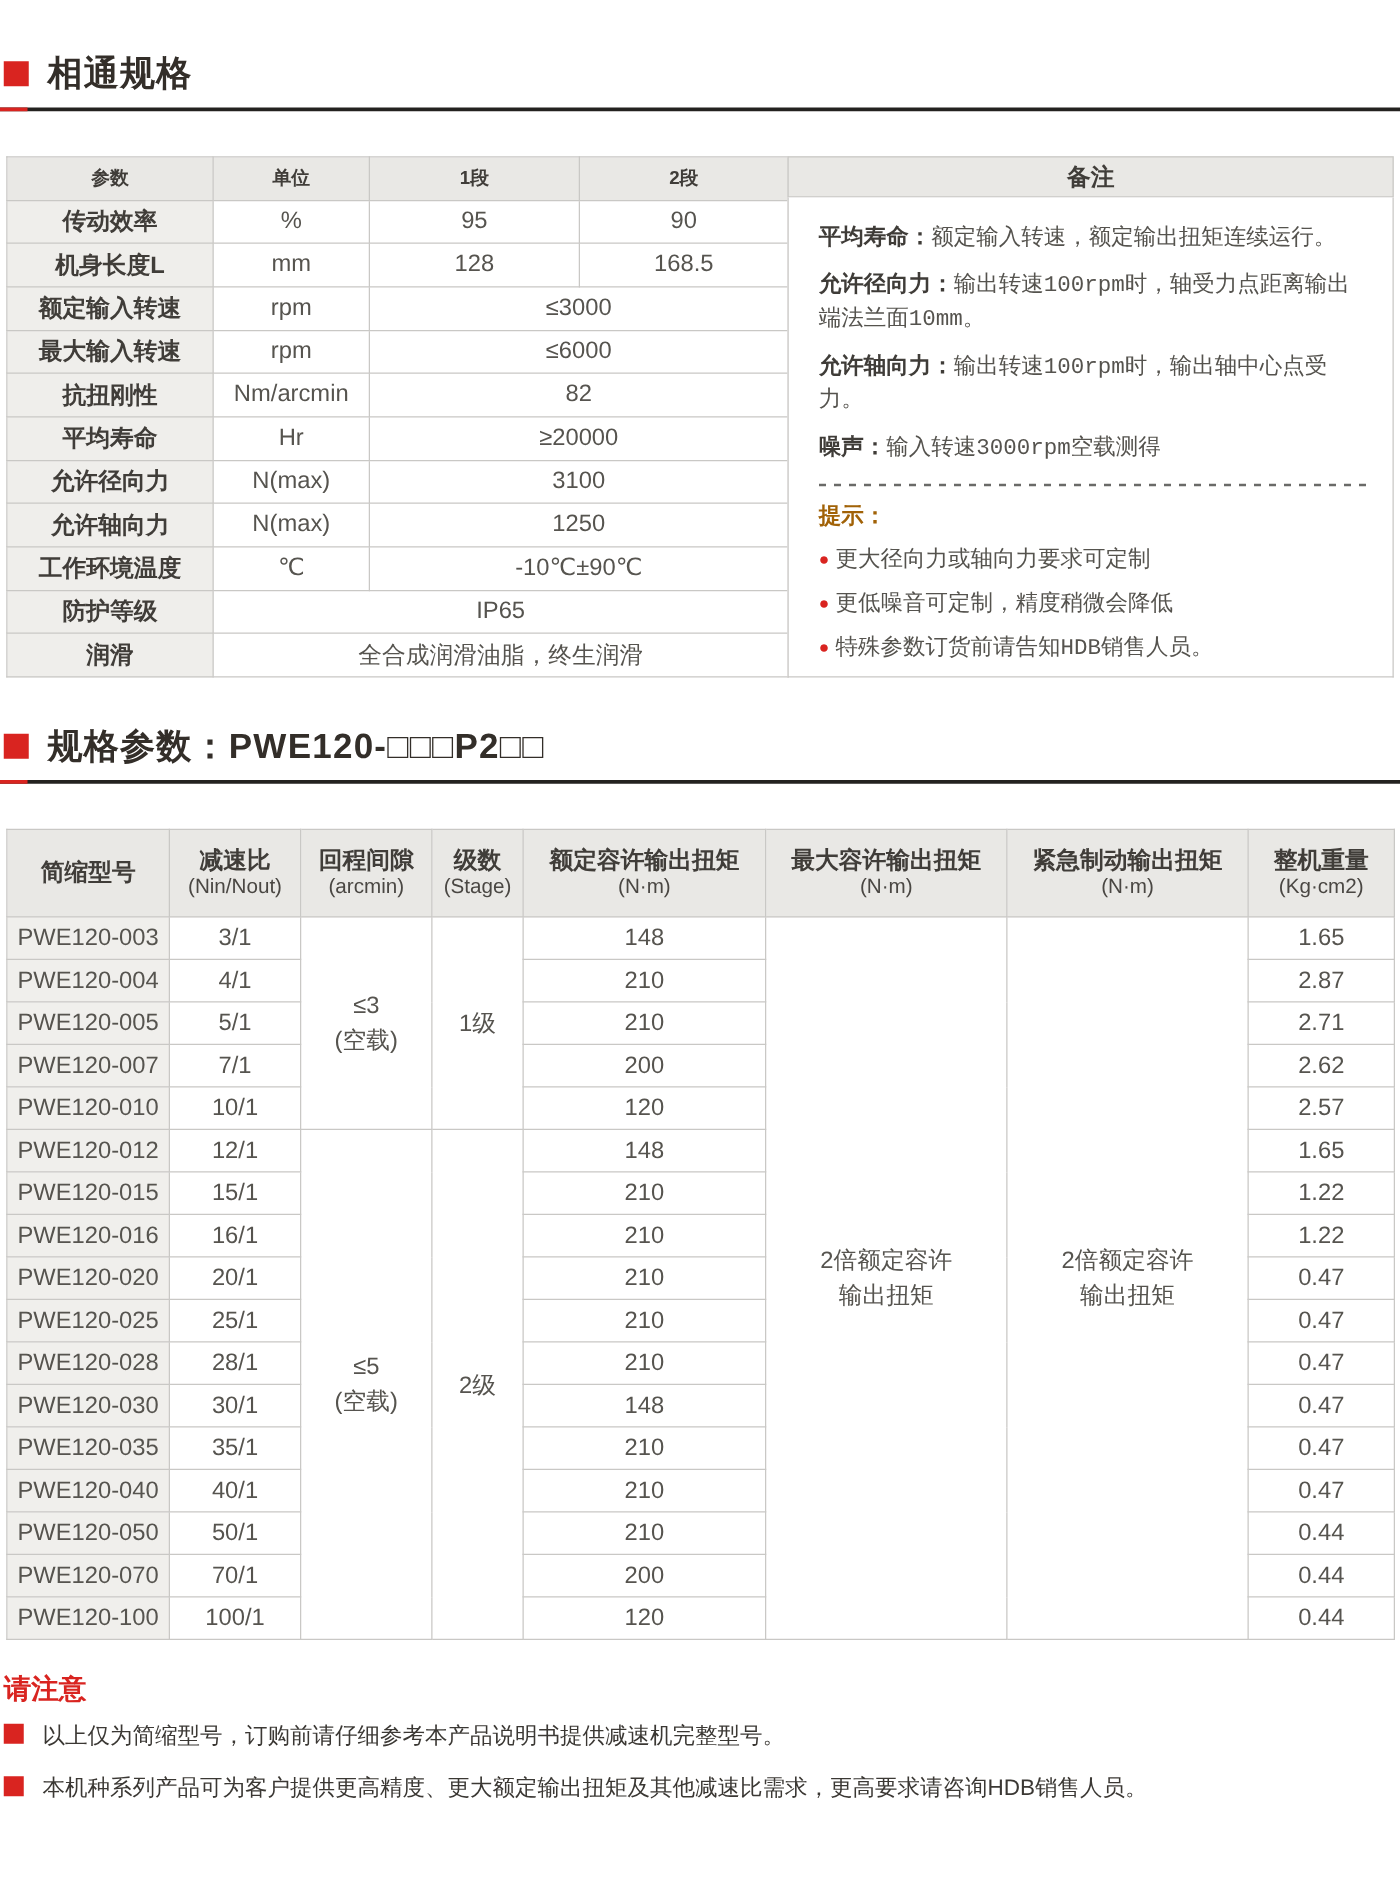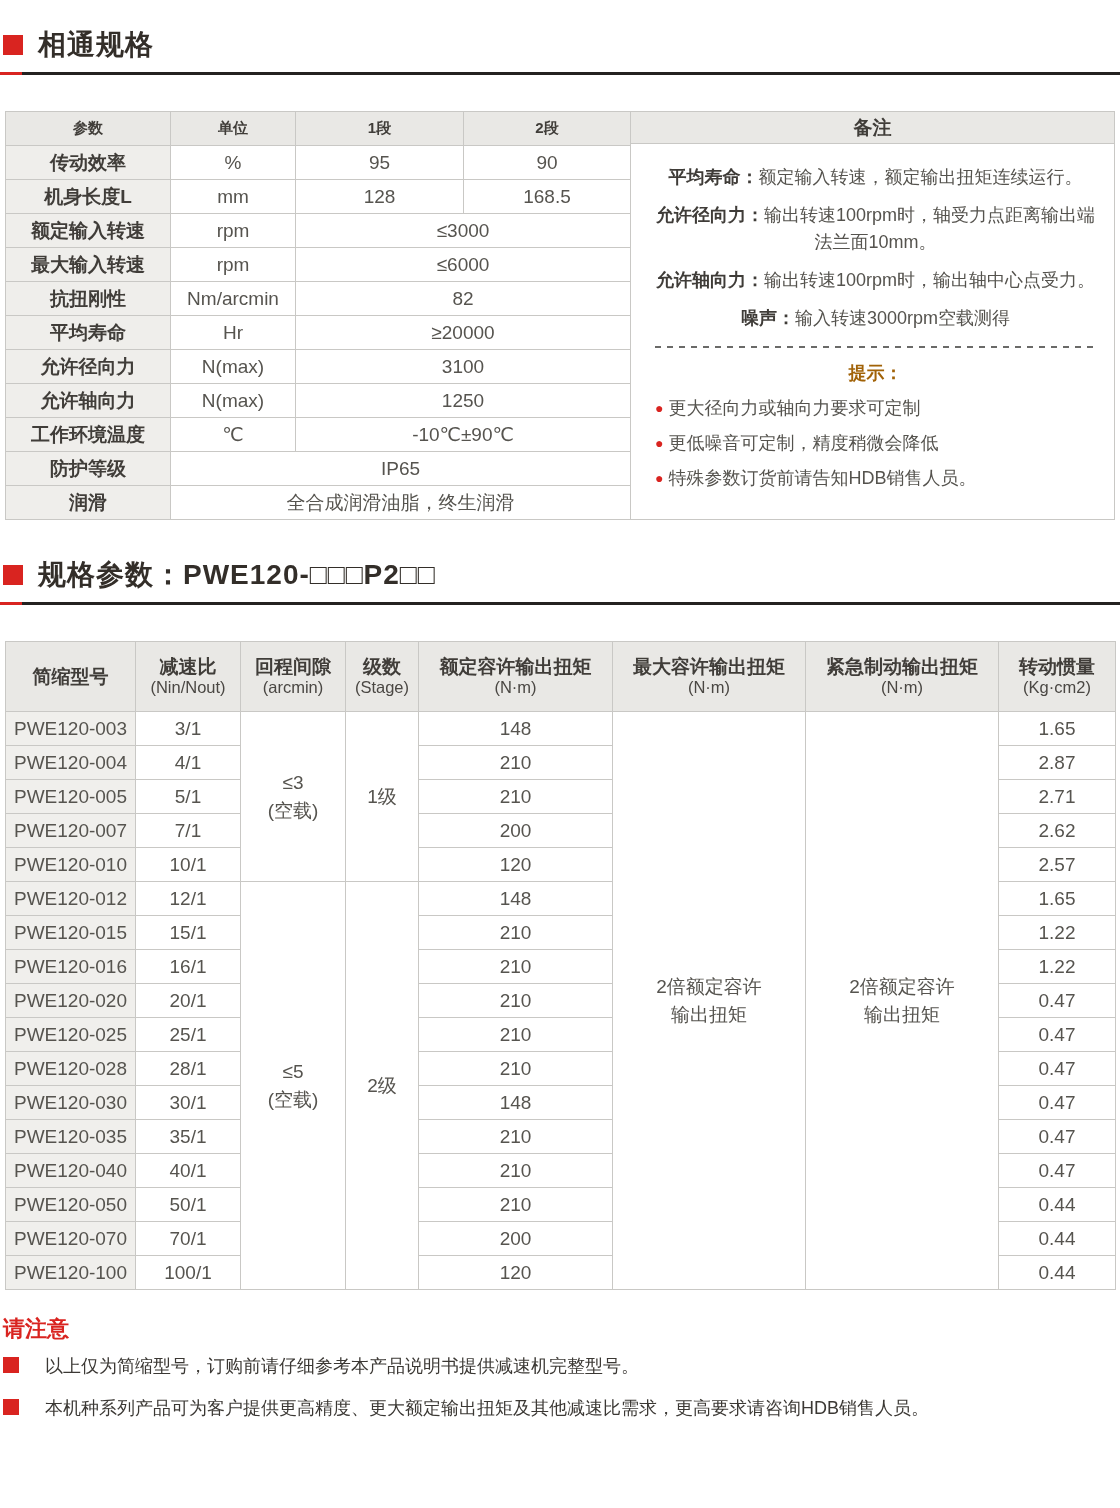--- a/index.html
+++ b/index.html
@@ -2,21 +2,21 @@
 <html><head>
 <meta charset="utf-8">
 <style>
   html,body { margin:0; padding:0; background:#ffffff; }
   body {
     width:1120px; height:1508px;
     font-family:"Liberation Sans","DejaVu Sans",sans-serif;
     color:#56544f;
     position:relative; overflow:hidden;
   }
-  .page { padding:26px 0 0 0; }
+  .page { padding:40px 0 0 0; }
 
   
   .title-block {
     display:flex; align-items:center; gap:15px;
     margin:0 0 0 0; padding:0 0 8px 3px;
     border-bottom:3px solid #242220;
     position:relative;
   }
   .title-block::after {
     content:""; position:absolute; left:0; bottom:-3px;
@@ -39,21 +39,21 @@
   .t1 td { height:34px; }
   .notes-panel { width:528px; display:flex; flex-direction:column; margin-left:-1px; }
   .notes-header {
     height:31px; border:1px solid #c9c8c5; background:#e9e8e5;
     font-weight:bold; font-size:19px; color:#403d39;
     display:flex; align-items:center; justify-content:center;
   }
   .notes-body {
     flex:1; border:1px solid #c9c8c5; border-top:none;
     padding:20px 18px 0 24px; background:#fff;
-    font-size:18px; line-height:1.5; color:#55534e; text-align:center;
+    font-size:18px; line-height:1.5; color:#55534e; text-align:left;font-family:Liberation Mono, monospace;
   }
   .note-p { margin:0 0 11px 0; }
   .note-p b { color:#3f3c38; }
   .dash-divider {
     height:2px; margin:14px 2px 12px 0;
     background:repeating-linear-gradient(90deg,#6a6a68 0 6px,transparent 6px 12px);
   }
   .tips-title { font-weight:bold; color:#a16207; margin:0 0 8px 0; }
   .tip { display:flex; align-items:flex-start; gap:5px; margin-bottom:8px; }
   .tip .dot { color:#d92420; font-size:14px; line-height:1.9; flex:none; }
@@ -63,21 +63,21 @@
   .t2 td { height:34px; }
   .t2head td { height:70px; background:#e9e8e5; }
   .h-main { font-weight:bold; font-size:19px; color:#403d39; line-height:1.25; }
   .h-sub { font-size:16.5px; color:#4a4743; line-height:1.2; }
   .model-cell { background:#f0efec; font-size:19px; color:#56544f; }
   .title2 { margin-top:36px; }
 
   
   .footer { margin:24px 5px 0 3px; }
   .footer-title { color:#d92420; font-size:22px; font-weight:bold; margin-bottom:10px; }
-  .footer-item { display:flex; align-items:flex-start; gap:26px; margin-bottom:18px; font-size:18px; color:#3b3834; }
+  .footer-item { display:flex; align-items:flex-start; gap:15px; margin-bottom:18px; font-size:18px; color:#3b3834; }
   .footer-sq { width:16px; height:16px; background:#d92420; flex:none; margin-top:3px; }
 </style>
 </head>
 <body>
 
 <div class="page">
 
   <div class="title-block">
     <span class="sq"></span>
     <span class="title-text">相通规格</span>
@@ -221,21 +221,21 @@
           </td>
         <td>
             <div class="h-main">最大容许输出扭矩</div>
             <div class="h-sub">(N·m)</div>
           </td>
         <td>
             <div class="h-main">紧急制动输出扭矩</div>
             <div class="h-sub">(N·m)</div>
           </td>
         <td>
-            <div class="h-main">转动惯量</div>
+            <div class="h-main">整机重量</div>
             <div class="h-sub">(Kg·cm2)</div>
           </td>
       </tr>
     <tr>
           <td class="model-cell">PWE120-003</td>
           <td class="value-cell">3/1</td>
           <td class="value-cell preline" rowspan="5">≤3
 (空载)</td>
           <td class="value-cell" rowspan="5">1级</td>
           <td class="value-cell">148</td>

